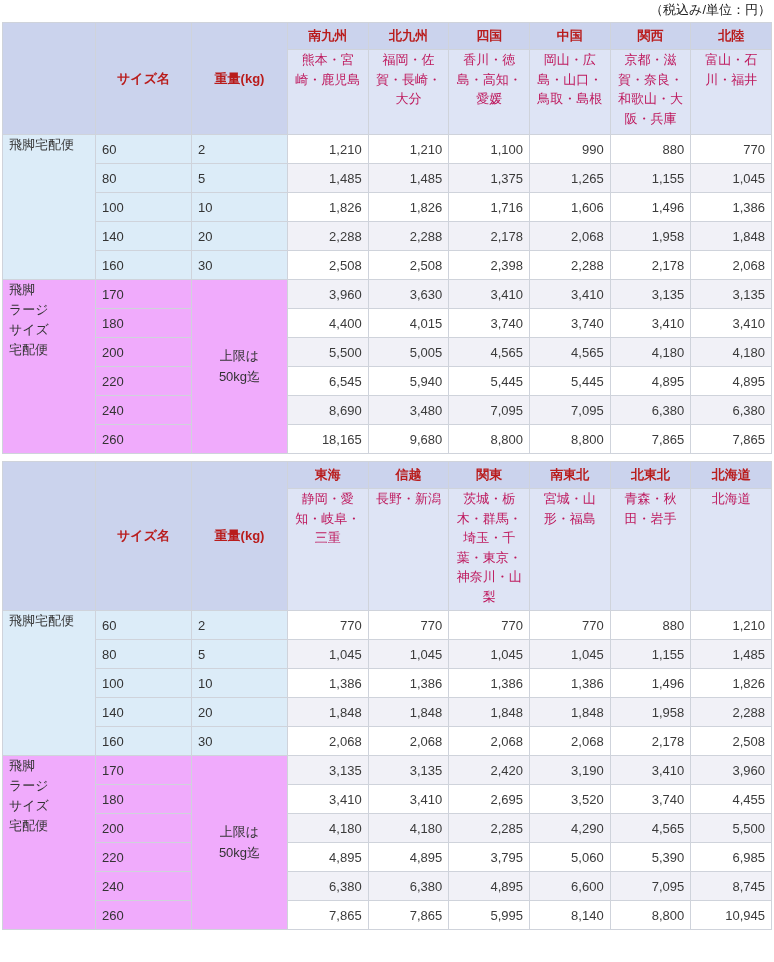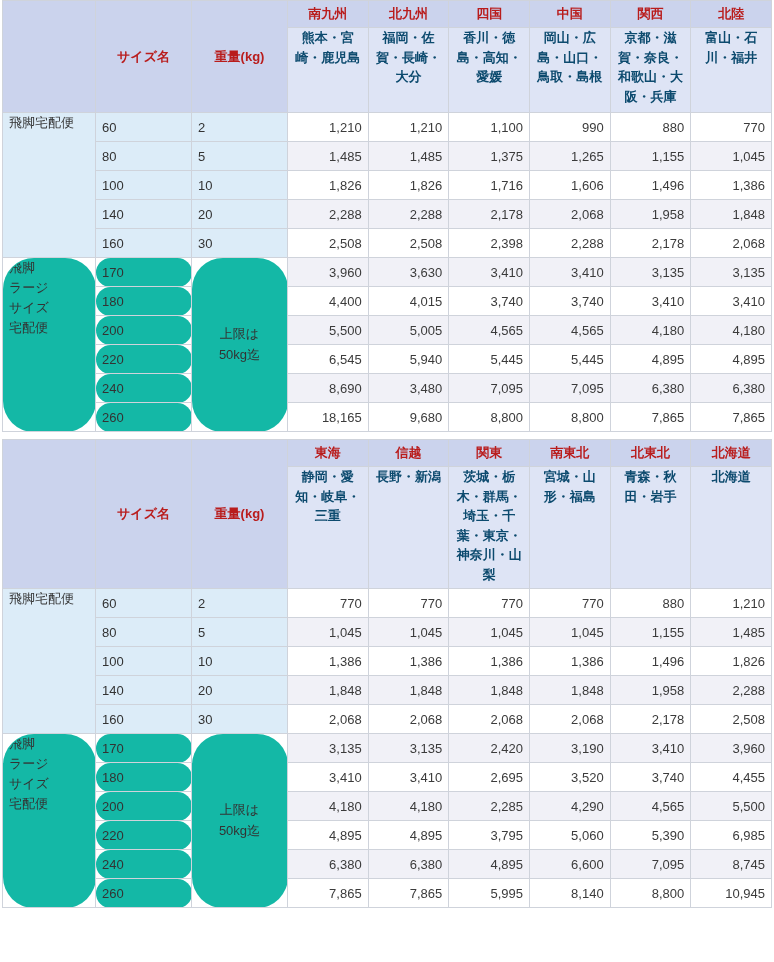--- a/index.html
+++ b/index.html
@@ -43,31 +43,31 @@
     font-weight:bold;
     text-align:center;
     color:#b91c1c;
   }
   .hd-row th { height:26px; padding:1px 4px; }
   .pref-cell {
     background:#dee4f5;
     border-color:#eef1fb;
     text-align:center;
     vertical-align:top;
-    font-weight:bold;
-    color:#0c4a6e;
+    font-weight:normal;
+    color:#be185d;
     line-height:1.5;
     padding:4px 5px;
   }
   #tbl0 .pref-cell { height:84px; }
   #tbl1 .pref-cell { height:121px; }
 
   
   .blue  { background:#dcecf8; border-color:#f6fafd; }
-  .cream { background:#14b8a6; border-color:#fdf9ec;border-radius:31px; }
+  .cream { background:#f0abfc; border-color:#fdf9ec; }
   .svc {
     text-align:left;
     vertical-align:top;
     padding:4px 6px;
     line-height:1.55;
     white-space:pre-line;
     margin-left:48px;
   }
   .limit {
     text-align:center;
@@ -86,20 +86,21 @@
   .eT { border-top-color:#a9adb8; }
   .eB { border-bottom-color:#a9adb8; }
   .eL { border-left-color:#a9adb8; }
   .eR { border-right-color:#a9adb8; }
 </style>
 </head>
 <body>
 
 <div class="page">
 
+  <div class="note">（税込み/単位：円）</div>
 
   <table class="rates" id="tbl0">
     <colgroup>
       <col class="c-label">
         <col class="c-size">
         <col class="c-weight">
       <col>
         <col>
         <col>
         <col>

